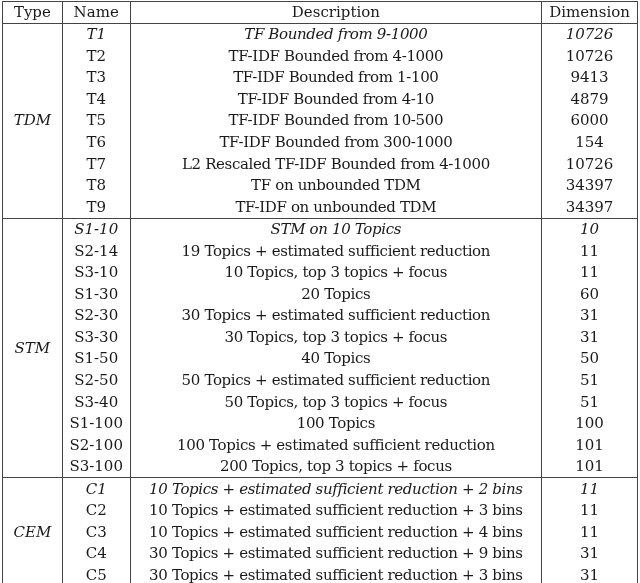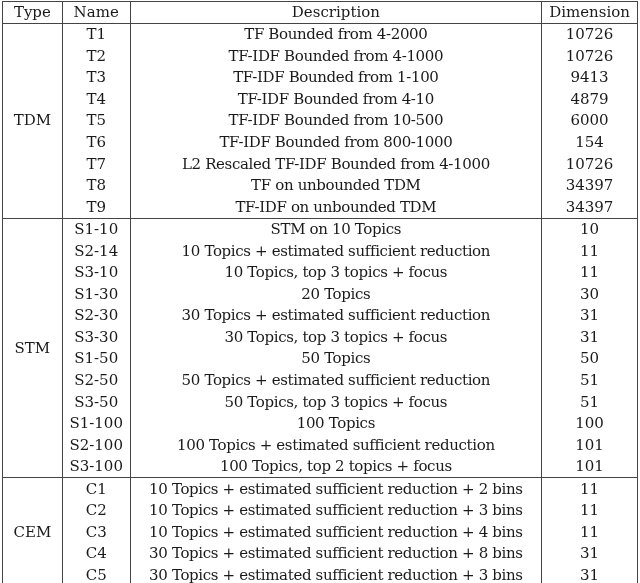--- a/index.html
+++ b/index.html
@@ -10,21 +10,21 @@
     font-family: "DejaVu Serif", "Liberation Serif", serif;
     font-size: 15px; color: #1a1a1a;
     width: 636px;
   }
   table.t td, table.t th {
     border-left: 1.3px solid #444; border-right: 1.3px solid #444;
     padding: 0 4px; text-align: center; white-space: nowrap;
     height: 21.55px; line-height: 21px; font-weight: normal;
   }
   table.t th { border-top: 1.3px solid #444; border-bottom: 1.3px solid #444; height: 20px; }
-  tr.grp-start td { border-top: 1.3px solid #444; }
+  tr.grp-start td { border-top: 1.3px solid #444; font-style: italic; }
   tr.last td { border-bottom: 1.3px solid #444; }
   td.type { vertical-align: middle; border-bottom: 1.3px solid #444; }
   col.c1 { width: 60px; } col.c2 { width: 68px; } col.c3 { width: 412px; } col.c4 { width: 96px; }
   .desc { letter-spacing: -0.35px; }
 </style>
 </head>
 <body>
 
 <table class="t">
   <colgroup>
@@ -38,21 +38,21 @@
       <th>Type</th>
       <th>Name</th>
       <th>Description</th>
       <th>Dimension</th>
     </tr>
   </thead>
   <tbody id="tbody">
       <tr class="grp-start">
         <td class="type" rowspan="9">TDM</td>
         <td>T1</td>
-        <td class="desc">TF Bounded from 4-2000</td>
+        <td class="desc">TF Bounded from 9-1000</td>
         <td>10726</td>
       </tr>
       <tr>
         <td>T2</td>
         <td class="desc">TF-IDF Bounded from 4-1000</td>
         <td>10726</td>
       </tr>
       <tr>
         <td>T3</td>
         <td class="desc">TF-IDF Bounded from 1-100</td>
@@ -63,21 +63,21 @@
         <td class="desc">TF-IDF Bounded from 4-10</td>
         <td>4879</td>
       </tr>
       <tr>
         <td>T5</td>
         <td class="desc">TF-IDF Bounded from 10-500</td>
         <td>6000</td>
       </tr>
       <tr>
         <td>T6</td>
-        <td class="desc">TF-IDF Bounded from 800-1000</td>
+        <td class="desc">TF-IDF Bounded from 300-1000</td>
         <td>154</td>
       </tr>
       <tr>
         <td>T7</td>
         <td class="desc">L2 Rescaled TF-IDF Bounded from 4-1000</td>
         <td>10726</td>
       </tr>
       <tr>
         <td>T8</td>
         <td class="desc">TF on unbounded TDM</td>
@@ -89,92 +89,92 @@
         <td>34397</td>
       </tr>
       <tr class="grp-start">
         <td class="type" rowspan="12">STM</td>
         <td>S1-10</td>
         <td class="desc">STM on 10 Topics</td>
         <td>10</td>
       </tr>
       <tr>
         <td>S2-14</td>
-        <td class="desc">10 Topics + estimated sufficient reduction</td>
+        <td class="desc">19 Topics + estimated sufficient reduction</td>
         <td>11</td>
       </tr>
       <tr>
         <td>S3-10</td>
         <td class="desc">10 Topics, top 3 topics + focus</td>
         <td>11</td>
       </tr>
       <tr>
         <td>S1-30</td>
         <td class="desc">20 Topics</td>
-        <td>30</td>
+        <td>60</td>
       </tr>
       <tr>
         <td>S2-30</td>
         <td class="desc">30 Topics + estimated sufficient reduction</td>
         <td>31</td>
       </tr>
       <tr>
         <td>S3-30</td>
         <td class="desc">30 Topics, top 3 topics + focus</td>
         <td>31</td>
       </tr>
       <tr>
         <td>S1-50</td>
-        <td class="desc">50 Topics</td>
+        <td class="desc">40 Topics</td>
         <td>50</td>
       </tr>
       <tr>
         <td>S2-50</td>
         <td class="desc">50 Topics + estimated sufficient reduction</td>
         <td>51</td>
       </tr>
       <tr>
-        <td>S3-50</td>
+        <td>S3-40</td>
         <td class="desc">50 Topics, top 3 topics + focus</td>
         <td>51</td>
       </tr>
       <tr>
         <td>S1-100</td>
         <td class="desc">100 Topics</td>
         <td>100</td>
       </tr>
       <tr>
         <td>S2-100</td>
         <td class="desc">100 Topics + estimated sufficient reduction</td>
         <td>101</td>
       </tr>
       <tr>
         <td>S3-100</td>
-        <td class="desc">100 Topics, top 2 topics + focus</td>
+        <td class="desc">200 Topics, top 3 topics + focus</td>
         <td>101</td>
       </tr>
       <tr class="grp-start">
         <td class="type" rowspan="5">CEM</td>
         <td>C1</td>
         <td class="desc">10 Topics + estimated sufficient reduction + 2 bins</td>
         <td>11</td>
       </tr>
       <tr>
         <td>C2</td>
         <td class="desc">10 Topics + estimated sufficient reduction + 3 bins</td>
         <td>11</td>
       </tr>
       <tr>
         <td>C3</td>
         <td class="desc">10 Topics + estimated sufficient reduction + 4 bins</td>
         <td>11</td>
       </tr>
       <tr>
         <td>C4</td>
-        <td class="desc">30 Topics + estimated sufficient reduction + 8 bins</td>
+        <td class="desc">30 Topics + estimated sufficient reduction + 9 bins</td>
         <td>31</td>
       </tr>
       <tr class=" last">
         <td>C5</td>
         <td class="desc">30 Topics + estimated sufficient reduction + 3 bins</td>
         <td>31</td>
       </tr>
     </tbody>
 </table>
 

